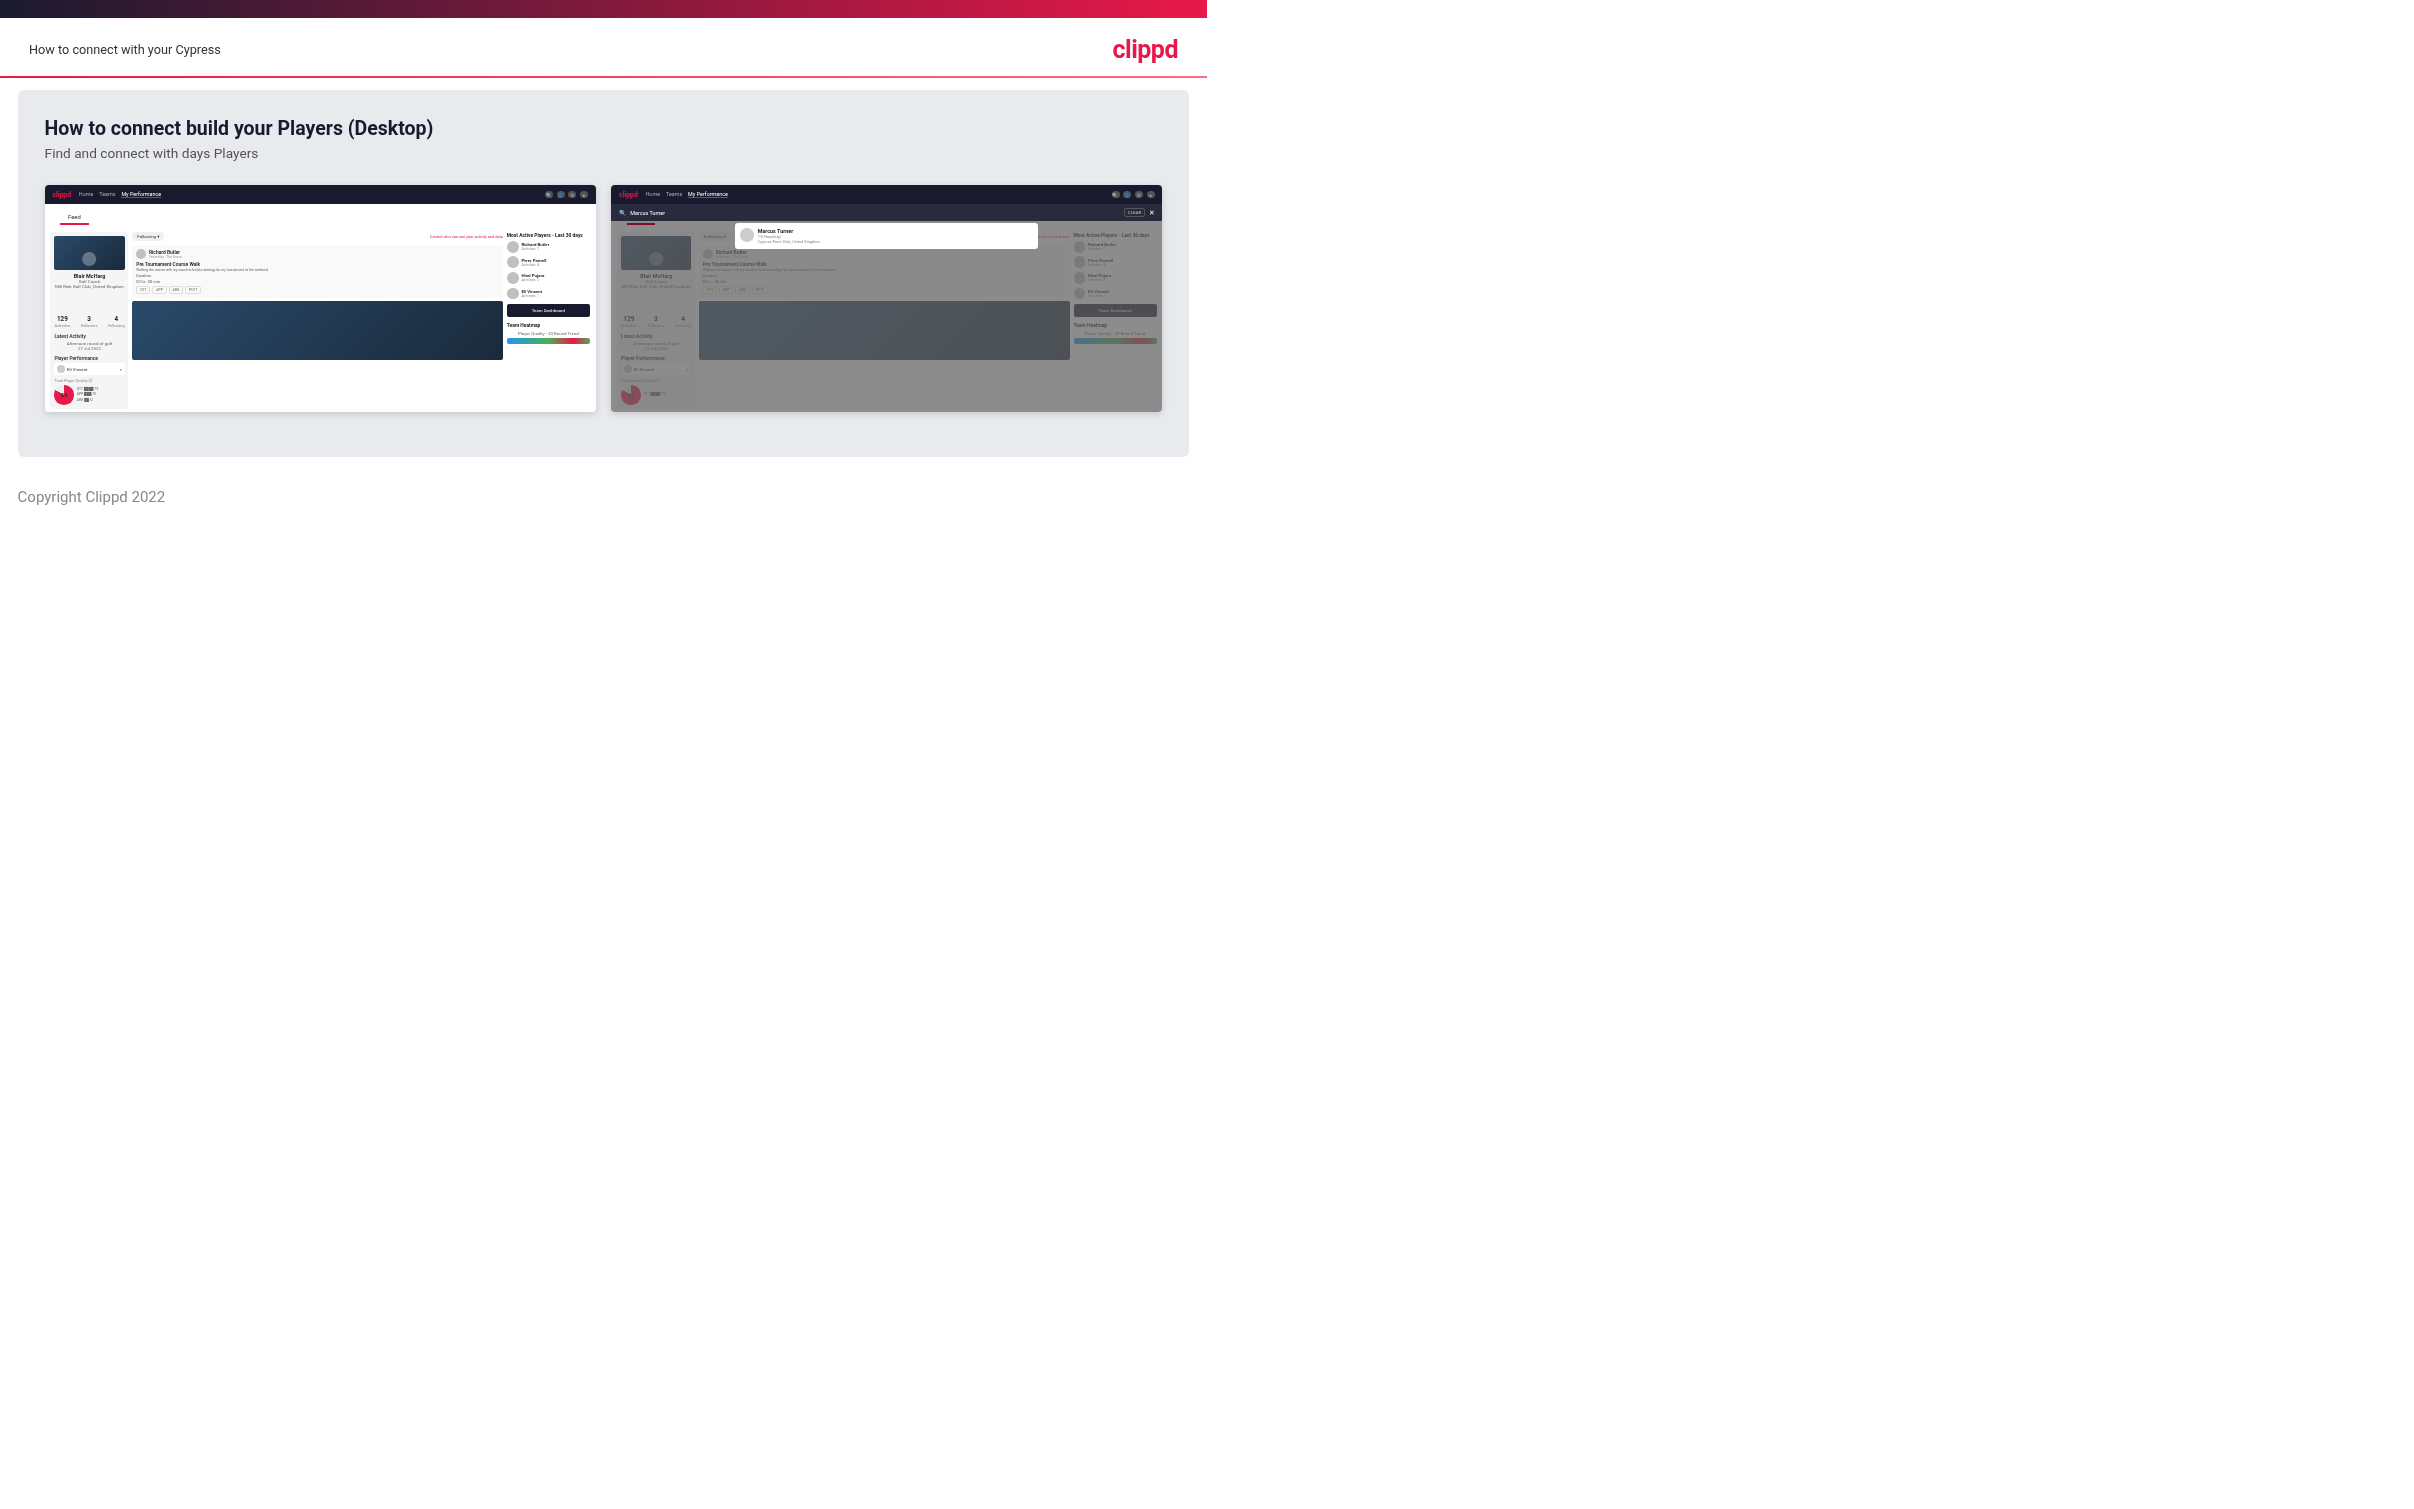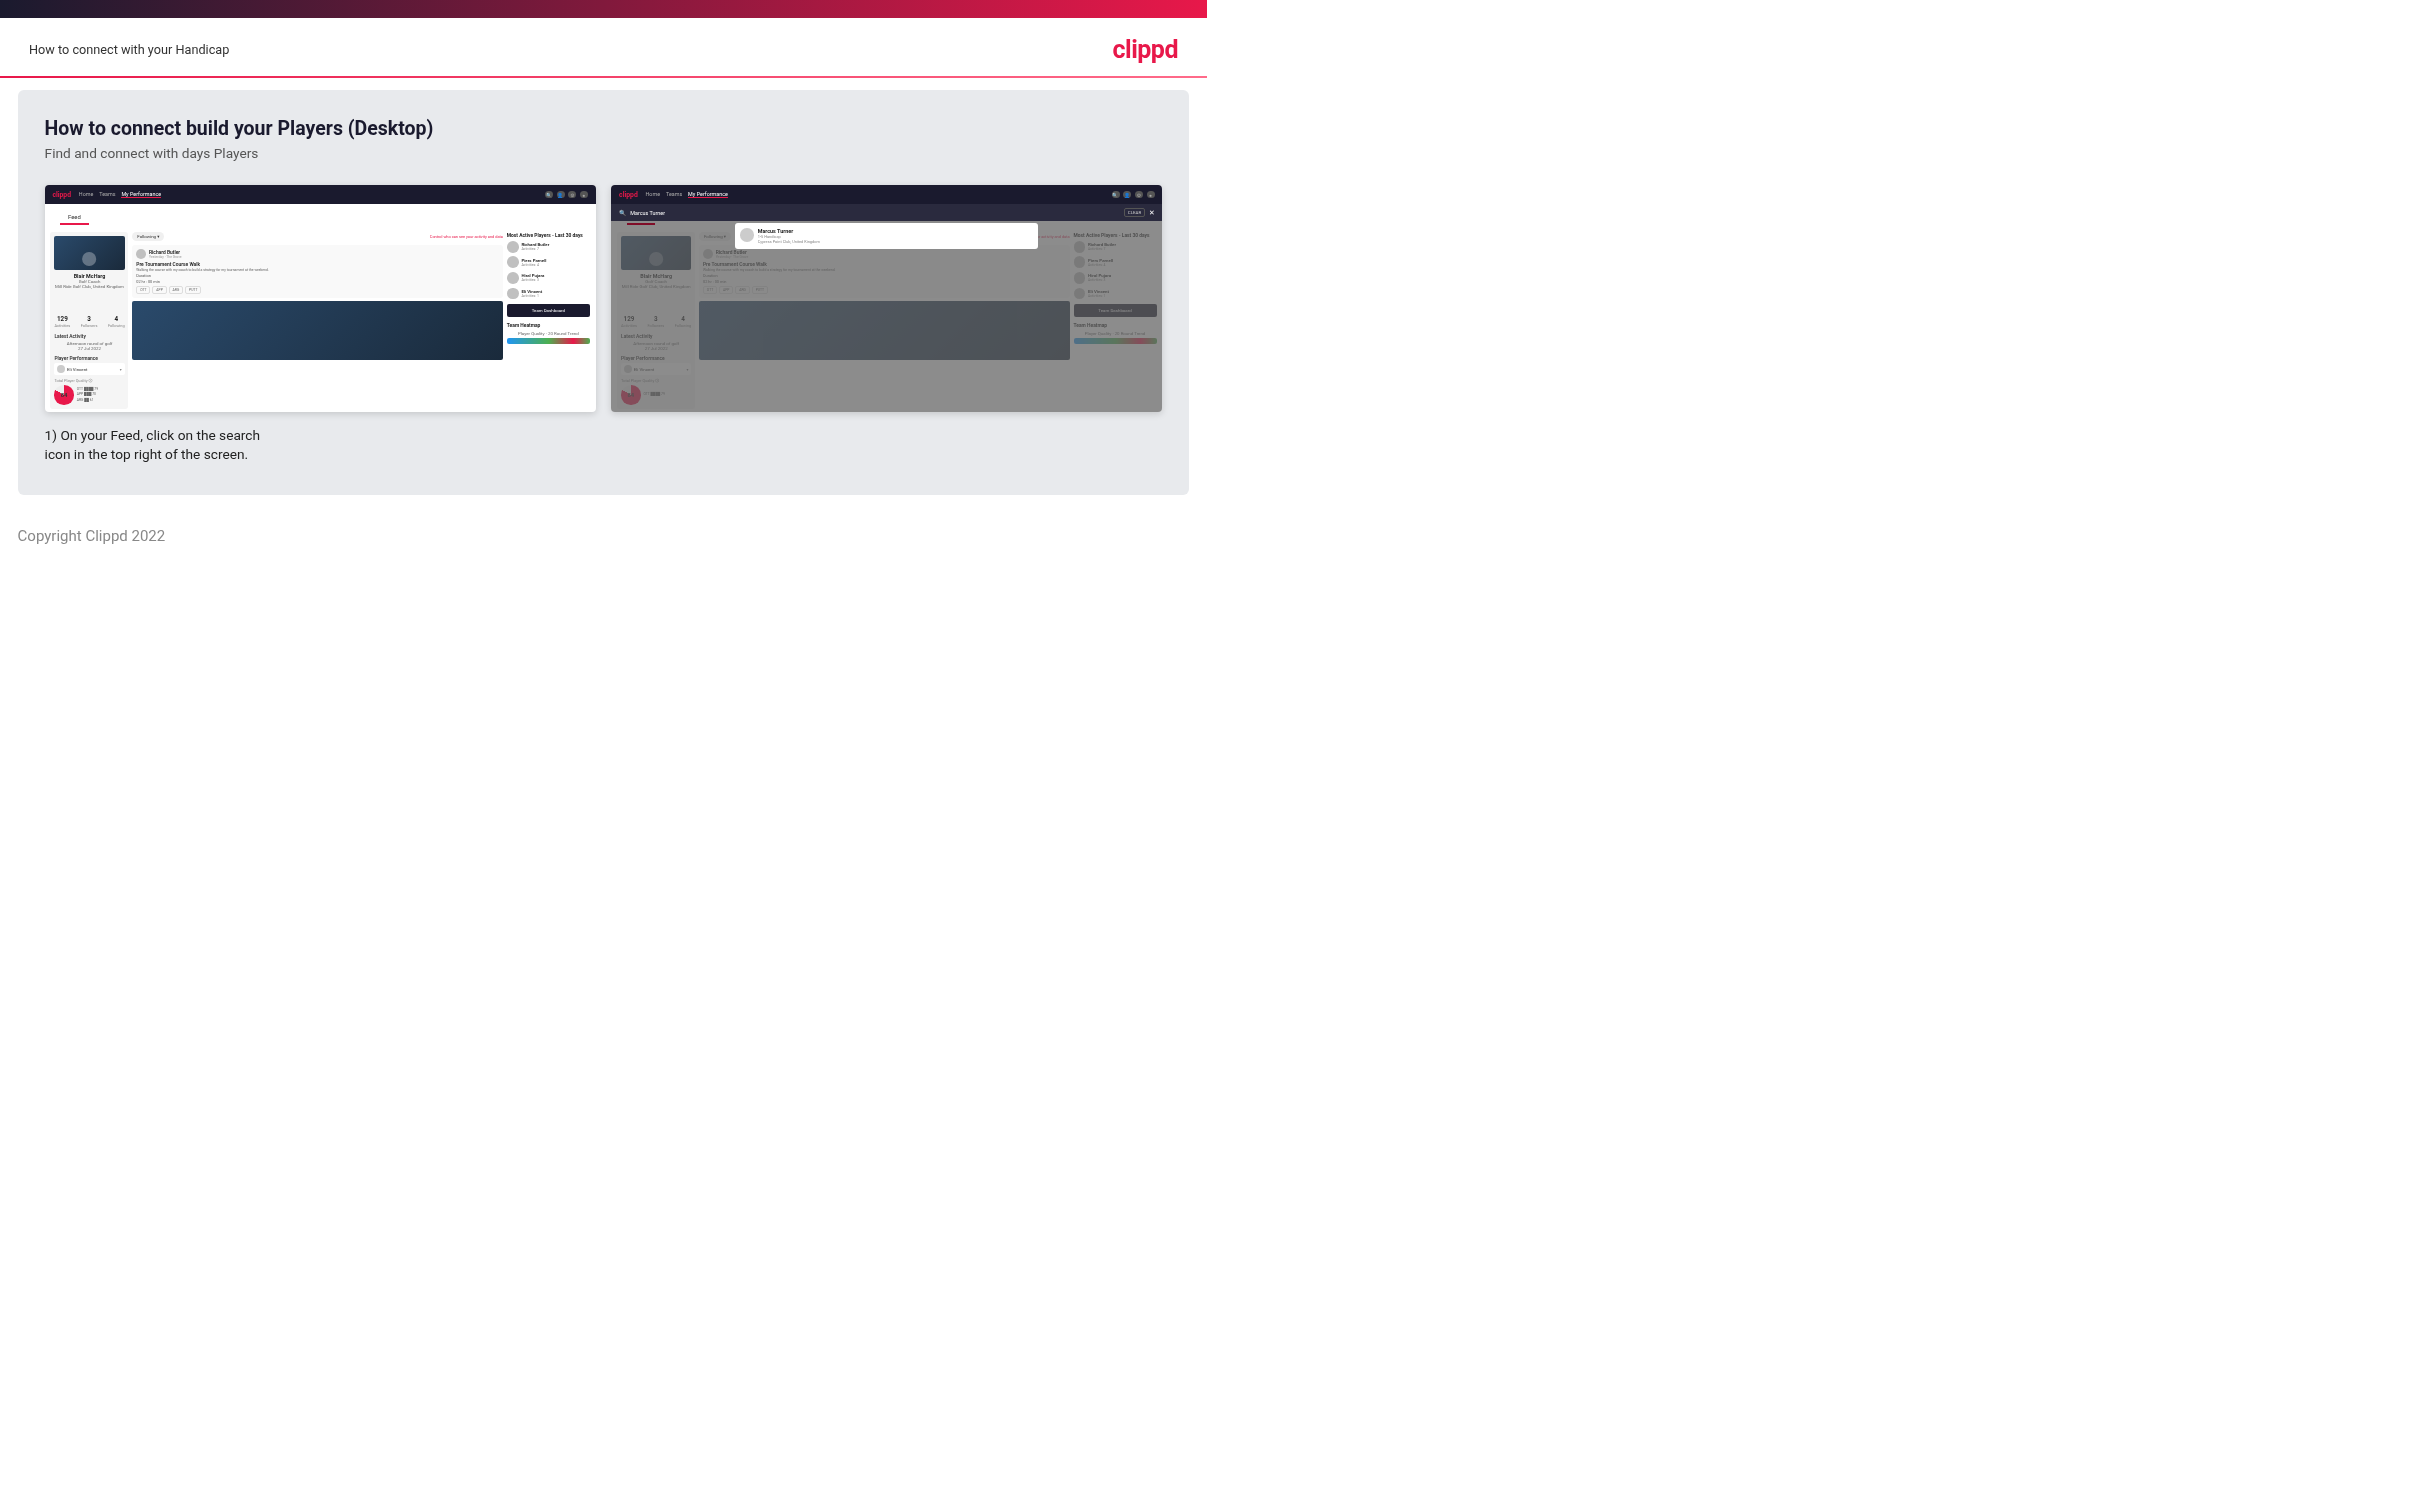--- a/index.html
+++ b/index.html
@@ -481,21 +481,21 @@
     .screenshot-2 {
       position: relative;
     }
   </style>
 </head>
 <body>
 
 <div class="top-bar"></div>
 
 <div class="header">
-  <span class="header-title">How to connect with your Handicap</span>
+  <span class="header-title">How to connect with your Cypress</span>
   <div class="logo">clippd</div>
 </div>
 
 <div class="header-divider"></div>
 
 <div class="main-content">
   <div class="main-title">How to connect build your Players (Desktop)</div>
   <div class="main-subtitle">Find and connect with days Players</div>
 
   <div class="screenshots-row">
@@ -789,22 +789,19 @@
               <div class="mock-result-sub">Cypress Point Club, United Kingdom</div>
             </div>
           </div>
         </div>
       </div>
     </div>
 
   </div>
 
   <div style="display:flex; gap:15.6px; margin-top:13.7px;">
-    <div style="flex:1;">
-      <div class="caption-text">1) On your Feed, click on the search<br>icon in the top right of the screen.</div>
-    </div>
   </div>
 </div>
 
 <div class="footer">
   <span>Copyright Clippd 2022</span>
 </div>
 
 
 </body></html>

